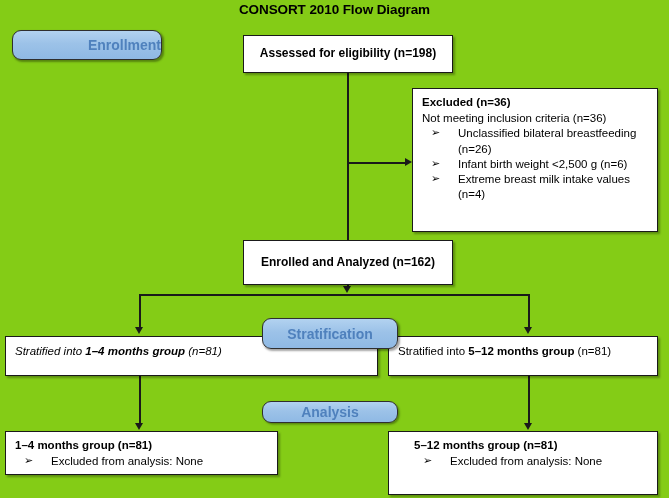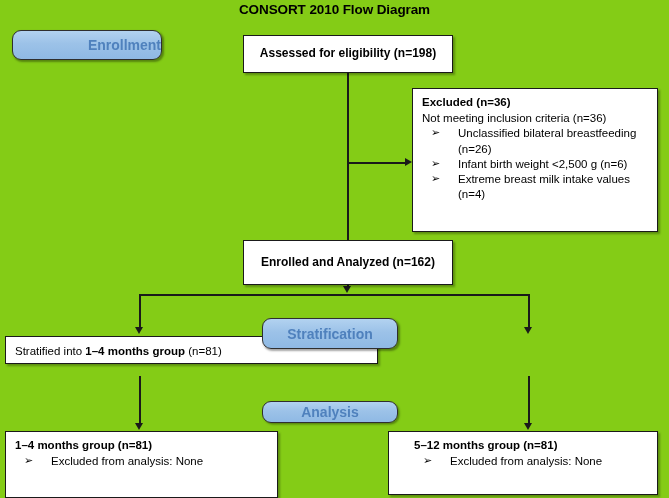--- a/index.html
+++ b/index.html
@@ -177,38 +177,43 @@
   <div class="arrow-down" style="left:343px; top:286px;"></div>
 
   <div class="hline" style="left:139px; top:294px; width:390px;"></div>
 
   <div class="vline" style="left:139px; top:294px; height:34px;"></div>
   <div class="arrow-down" style="left:135px; top:327px;"></div>
 
   <div class="vline" style="left:528px; top:294px; height:34px;"></div>
   <div class="arrow-down" style="left:524px; top:327px;"></div>
 
-  <div class="flow-box" style="left:5px; top:336px; width:373px; height:28px;">
+  <div class="flow-box" style="left:5px; top:336px; width:373px; height:40px;font-style:italic;">
     <div class="bx-pad" style="padding-top:7px;">
       <span><span>Stratified into </span><span class="b">1–4 months group</span><span> (n=81)</span></span>
     </div>
   </div>
 
+  <div class="flow-box" style="left:388px; top:336px; width:270px; height:40px;">
+    <div class="bx-pad" style="padding-top:7px;">
+      <span><span>Stratified into </span><span class="b">5–12 months group</span><span> (n=81)</span></span>
+    </div>
+  </div>
 
   <div class="stage-badge" style="left:262px; top:318px; width:136px; height:31px;align-items:center;">
     <span>Stratification</span>
   </div>
 
   <div class="vline" style="left:139px; top:376px; height:48px;"></div>
   <div class="arrow-down" style="left:135px; top:423px;"></div>
 
   <div class="vline" style="left:528px; top:376px; height:48px;"></div>
   <div class="arrow-down" style="left:524px; top:423px;"></div>
 
-  <div class="flow-box" style="left:5px; top:431px; width:273px; height:67px;">
+  <div class="flow-box" style="left:5px; top:431px; width:273px; height:44px;">
     <div class="bx-pad">
       <span class="hdr">1–4 months group (n=81)</span>
       <ul class="bullets">
         <li>
           <span class="marker">➢</span>
           <span>Excluded from analysis: None</span>
         </li>
       </ul>
     </div>
   </div>

